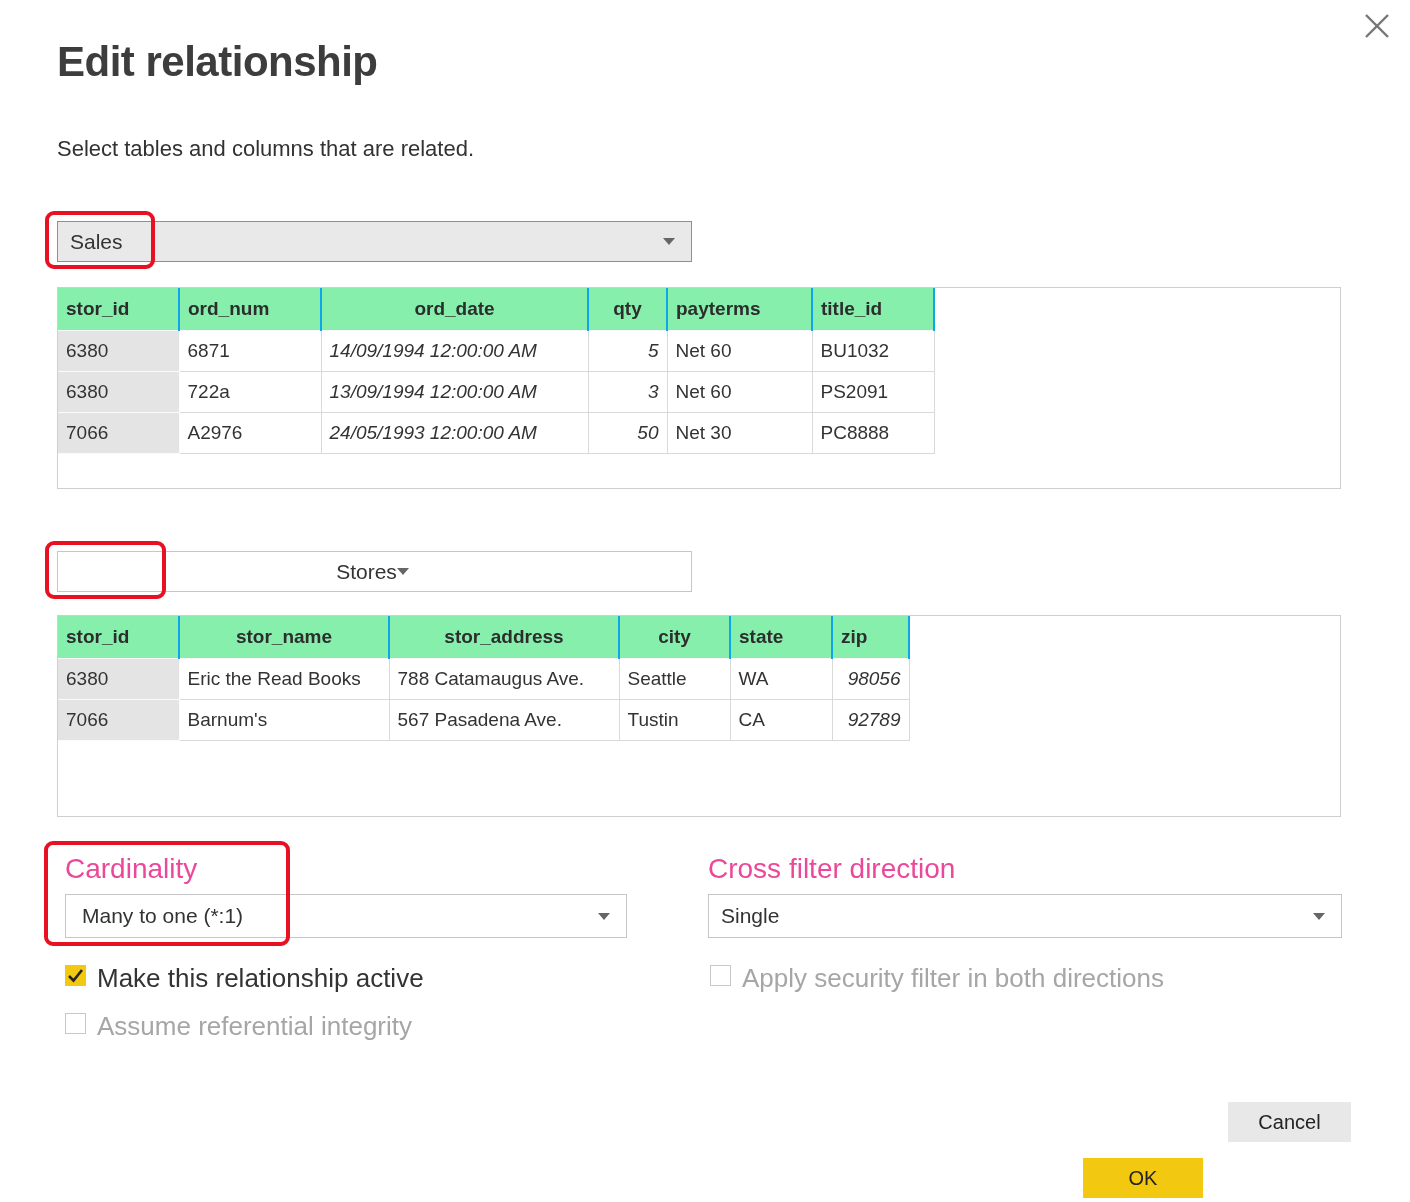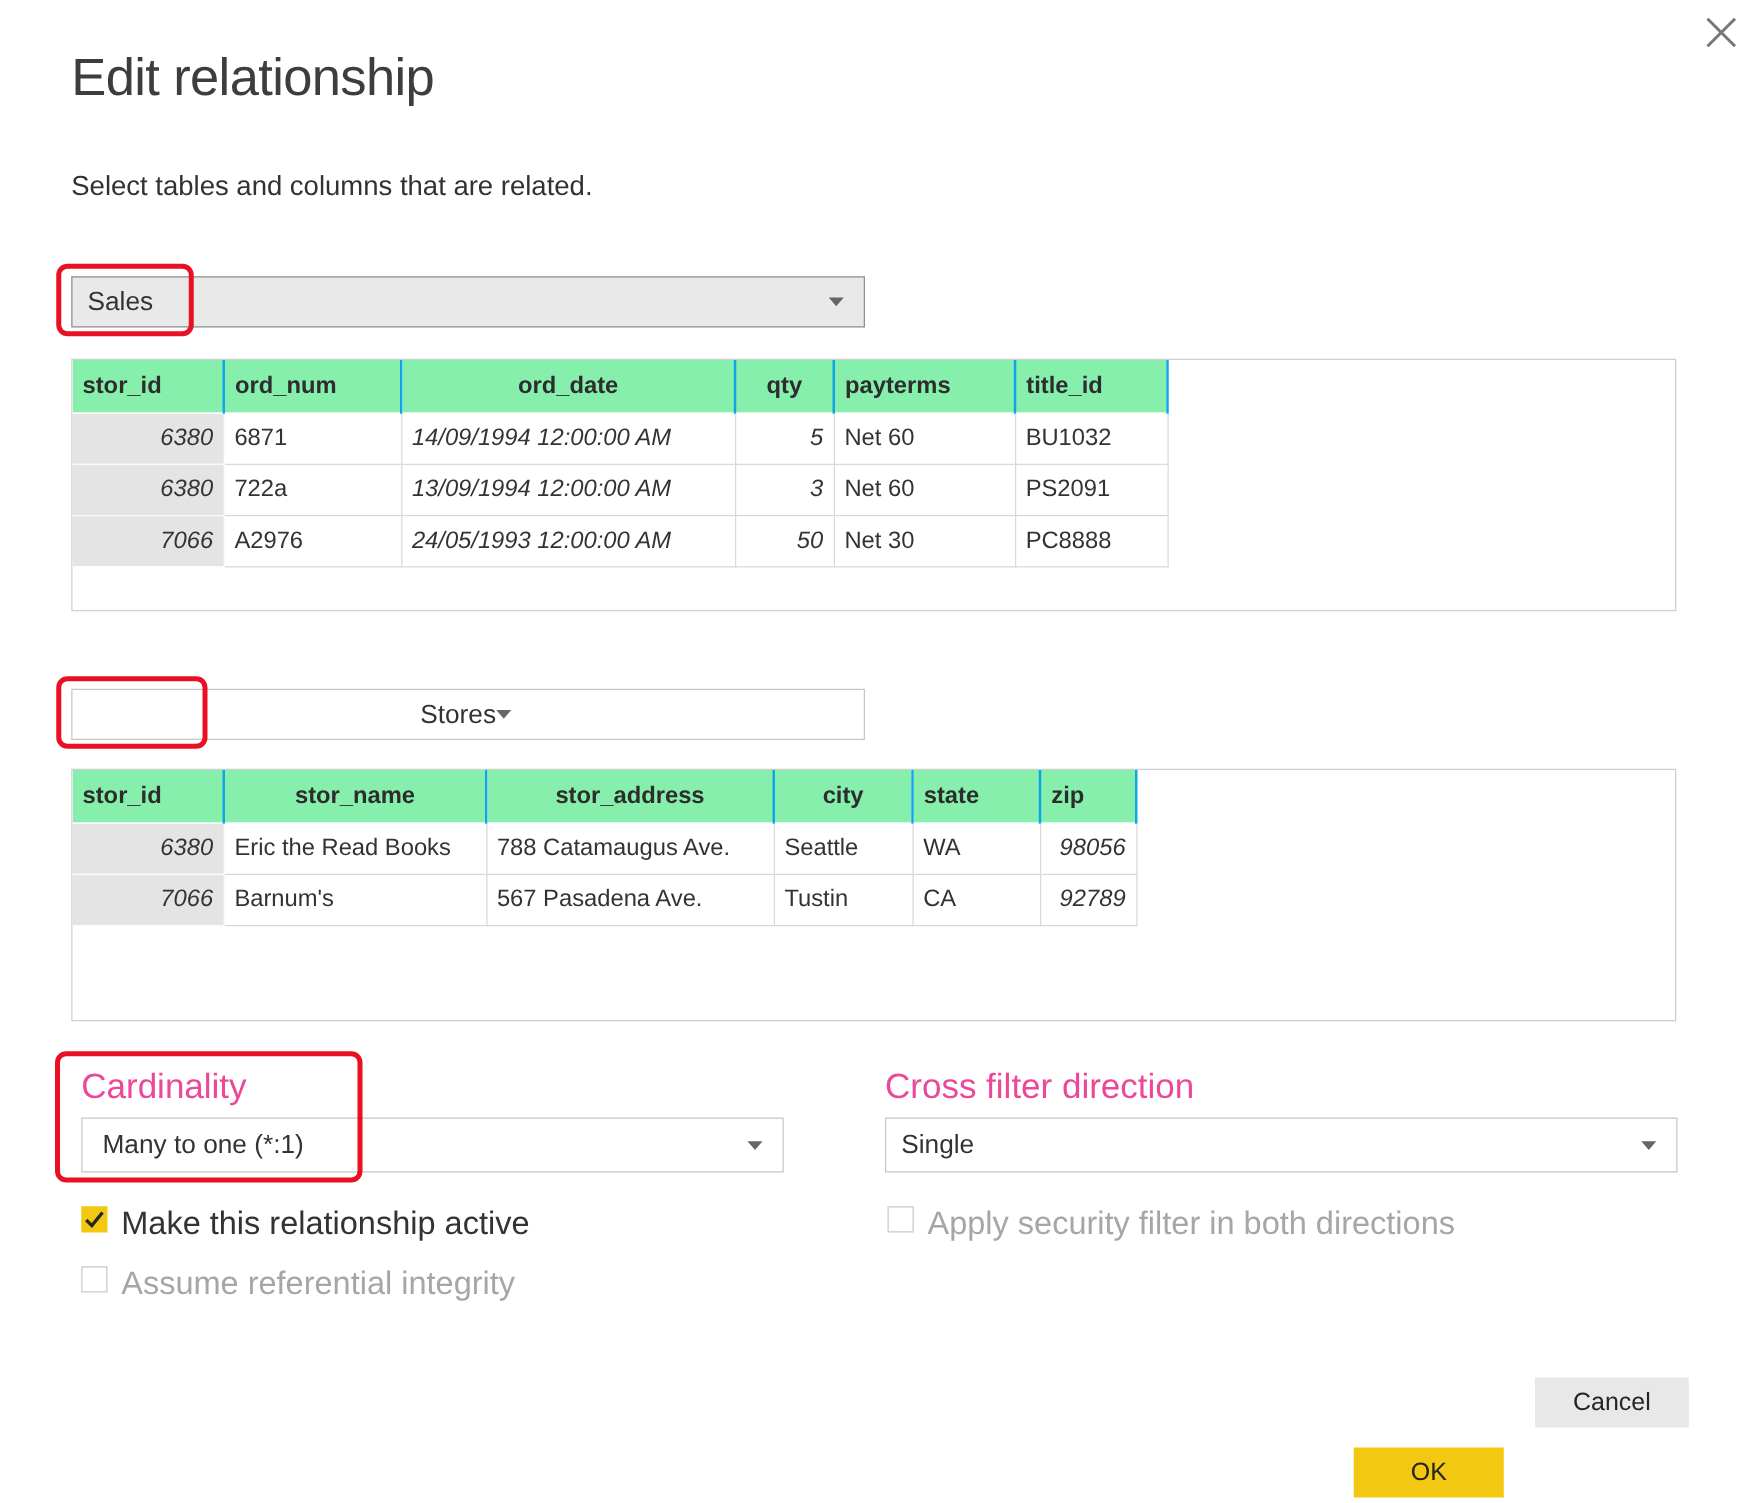--- a/index.html
+++ b/index.html
@@ -4,21 +4,21 @@
 <style>
   html,body{margin:0;padding:0;}
   body{
     width:1410px;height:1202px;position:relative;background:#ffffff;
     font-family:"Liberation Sans","DejaVu Sans",sans-serif;color:#333;
     overflow:hidden;
   }
   .abs{position:absolute;}
 
   
-  .dlg-title{left:57px;top:38px;font-size:42px;font-weight:400;color:#3d3d3d;letter-spacing:-0.5px;}
+  .dlg-title{left:57px;top:38px;font-size:42px;font-weight:700;color:#3d3d3d;letter-spacing:-0.5px;}
   .dlg-sub{left:57px;top:136px;font-size:22px;color:#323232;}
 
   
   .close-btn{left:1360px;top:10px;width:34px;height:34px;background:none;border:none;cursor:pointer;padding:0;}
 
   
   .select{
     display:flex;align-items:center;justify-content:space-between;
     box-sizing:border-box;background:#fff;border:1px solid #c6c6c6;
     font-size:21px;color:#333;cursor:pointer;
@@ -49,21 +49,21 @@
   .tbl th{
     height:42px;background:#86efac;font-weight:bold;color:#2d2d2d;
     border-right:2px solid #0ea5e9;border-bottom:1px solid #fbfbfb;
     padding:0 8px;text-align:left;box-sizing:border-box;white-space:nowrap;overflow:hidden;
   }
   .tbl td{
     height:41px;background:#fff;border-right:1px solid #d9d9d9;border-bottom:1px solid #d9d9d9;
     padding:0 8px;box-sizing:border-box;white-space:nowrap;overflow:hidden;
   }
   .tbl td:first-child{background:#e4e4e4;border-right-color:#fbfbfb;border-bottom-color:#fbfbfb;
-    font-style:italic;text-align:right;}
+    text-align:left;}
 
   
   .tbl-sales{width:876px;}
   .tbl-sales th:nth-child(1),.tbl-sales td:nth-child(1){width:121px;}
   .tbl-sales th:nth-child(2),.tbl-sales td:nth-child(2){width:142px;}
   .tbl-sales th:nth-child(3),.tbl-sales td:nth-child(3){width:267px;}
   .tbl-sales th:nth-child(4),.tbl-sales td:nth-child(4){width:79px;}
   .tbl-sales th:nth-child(5),.tbl-sales td:nth-child(5){width:145px;}
   .tbl-sales th:nth-child(6),.tbl-sales td:nth-child(6){width:122px;}
   .tbl-sales th:nth-child(3),.tbl-sales th:nth-child(4){text-align:center;}

